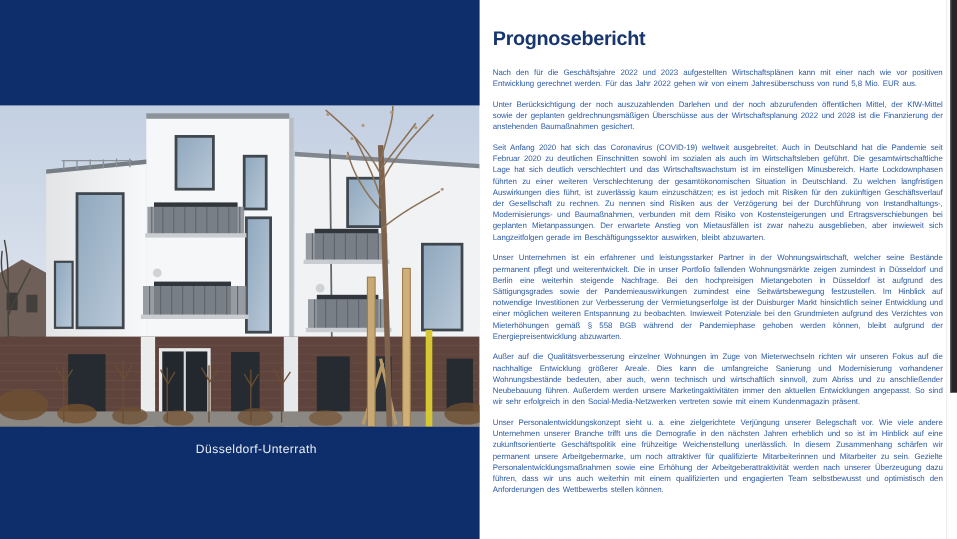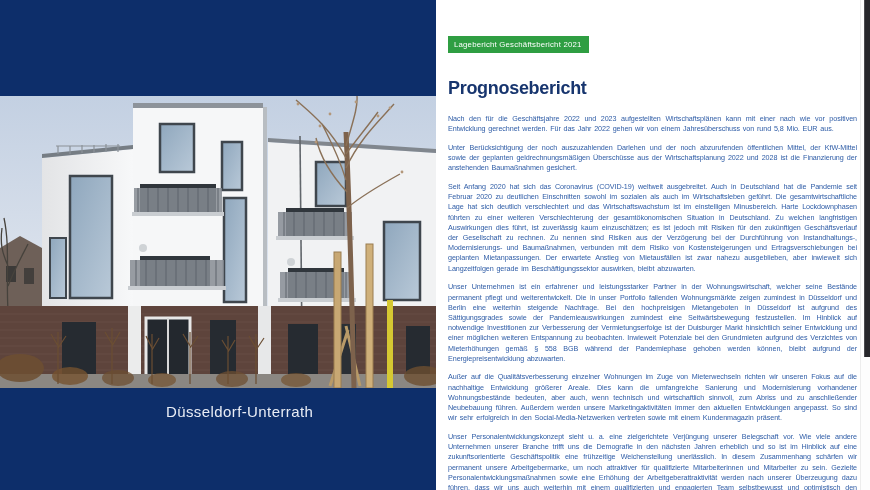--- a/index.html
+++ b/index.html
@@ -7,21 +7,21 @@
   }
   html,body{margin:0;padding:0;}
   body{font-family:"Liberation Sans", sans-serif; background:#fff;}
   .canvas{position:relative;width:870px;height:490px;background:#ffffff;overflow:hidden;}
 
   
   .cover{position:absolute;left:0;top:0;width:436px;height:490px;}
   .cover-top{position:absolute;left:0;top:0;width:436px;height:96px;background:var(--navy);}
   .photo{position:absolute;left:0;top:96px;width:436px;height:292px;display:block;}
   .caption-bar{position:absolute;left:0;top:388px;width:436px;height:102px;background:var(--navy);}
-  .caption{position:absolute;left:166px;top:15px;color:#e9edf5;font-size:15px;letter-spacing:.4px;text-align:right;}
+  .caption{position:absolute;left:178px;top:15px;color:#e9edf5;font-size:11px;letter-spacing:.4px;text-align:right;}
 
   
   .content{position:absolute;left:448px;top:0;width:409px;}
   .badge{display:inline-block;margin-top:36px;background:var(--green);color:#ffffff;
          font-size:7.8px;letter-spacing:.2px;padding:4px 7px 4px 6px;}
   .page-title{margin:25px 0 0 0;color:var(--title);font-size:18px;font-weight:bold;
               letter-spacing:-.3px;line-height:20px;}
   .bodytext{margin:16px 0 0 0;}
   .bodytext p{margin:0 0 8.5px 0;color:var(--body);font-size:7.2px;line-height:10.2px;
               text-align:justify;letter-spacing:-.08px;word-spacing:.9px;}
@@ -180,21 +180,20 @@
         </g>
       </g>
     </svg>
 
     <div class="caption-bar">
       <div class="caption">Düsseldorf-Unterrath</div>
     </div>
   </div>
 
   <div class="content">
-    <span class="badge">Lagebericht Geschäftsbericht 2021</span>
     <h1 class="page-title">Prognosebericht</h1>
     <div class="bodytext">
       <p>Nach den für die Geschäftsjahre 2022 und 2023 aufgestellten Wirtschaftsplänen kann mit einer nach wie vor positiven Entwicklung gerechnet werden. Für das Jahr 2022 gehen wir von einem Jahresüberschuss von rund 5,8 Mio. EUR aus.</p>
       <p>Unter Berücksichtigung der noch auszuzahlenden Darlehen und der noch abzurufenden öffentlichen Mittel, der KfW-Mittel sowie der geplanten geldrechnungsmäßigen Überschüsse aus der Wirtschaftsplanung 2022 und 2028 ist die Finanzierung der anstehenden Baumaßnahmen gesichert.</p>
       <p>Seit Anfang 2020 hat sich das Coronavirus (COVID-19) weltweit ausgebreitet. Auch in Deutschland hat die Pandemie seit Februar 2020 zu deutlichen Einschnitten sowohl im sozialen als auch im Wirtschaftsleben geführt. Die gesamtwirtschaftliche Lage hat sich deutlich verschlechtert und das Wirtschaftswachstum ist im einstelligen Minusbereich. Harte Lockdownphasen führten zu einer weiteren Verschlechterung der gesamtökonomischen Situation in Deutschland. Zu welchen langfristigen Auswirkungen dies führt, ist zuverlässig kaum einzuschätzen; es ist jedoch mit Risiken für den zukünftigen Geschäftsverlauf der Gesellschaft zu rechnen. Zu nennen sind Risiken aus der Verzögerung bei der Durchführung von Instandhaltungs-, Modernisierungs- und Baumaßnahmen, verbunden mit dem Risiko von Kostensteigerungen und Ertragsverschiebungen bei geplanten Mietanpassungen. Der erwartete Anstieg von Mietausfällen ist zwar nahezu ausgeblieben, aber inwieweit sich Langzeitfolgen gerade im Beschäftigungssektor auswirken, bleibt abzuwarten.</p>
       <p>Unser Unternehmen ist ein erfahrener und leistungsstarker Partner in der Wohnungswirtschaft, welcher seine Bestände permanent pflegt und weiterentwickelt. Die in unser Portfolio fallenden Wohnungsmärkte zeigen zumindest in Düsseldorf und Berlin eine weiterhin steigende Nachfrage. Bei den hochpreisigen Mietangeboten in Düsseldorf ist aufgrund des Sättigungsgrades sowie der Pandemieauswirkungen zumindest eine Seitwärtsbewegung festzustellen. Im Hinblick auf notwendige Investitionen zur Verbesserung der Vermietungserfolge ist der Duisburger Markt hinsichtlich seiner Entwicklung und einer möglichen weiteren Entspannung zu beobachten. Inwieweit Potenziale bei den Grundmieten aufgrund des Verzichtes von Mieterhöhungen gemäß § 558 BGB während der Pandemiephase gehoben werden können, bleibt aufgrund der Energiepreisentwicklung abzuwarten.</p>
       <p>Außer auf die Qualitätsverbesserung einzelner Wohnungen im Zuge von Mieterwechseln richten wir unseren Fokus auf die nachhaltige Entwicklung größerer Areale. Dies kann die umfangreiche Sanierung und Modernisierung vorhandener Wohnungsbestände bedeuten, aber auch, wenn technisch und wirtschaftlich sinnvoll, zum Abriss und zu anschließender Neubebauung führen. Außerdem werden unsere Marketingaktivitäten immer den aktuellen Entwicklungen angepasst. So sind wir sehr erfolgreich in den Social-Media-Netzwerken vertreten sowie mit einem Kundenmagazin präsent.</p>
       <p>Unser Personalentwicklungskonzept sieht u. a. eine zielgerichtete Verjüngung unserer Belegschaft vor. Wie viele andere Unternehmen unserer Branche trifft uns die Demografie in den nächsten Jahren erheblich und so ist im Hinblick auf eine zukunftsorientierte Geschäftspolitik eine frühzeitige Weichenstellung unerlässlich. In diesem Zusammenhang schärfen wir permanent unsere Arbeitgebermarke, um noch attraktiver für qualifizierte Mitarbeiterinnen und Mitarbeiter zu sein. Gezielte Personalentwicklungsmaßnahmen sowie eine Erhöhung der Arbeitgeberattraktivität werden nach unserer Überzeugung dazu führen, dass wir uns auch weiterhin mit einem qualifizierten und engagierten Team selbstbewusst und optimistisch den Anforderungen des Wettbewerbs stellen können.</p>
     </div>
   </div>

